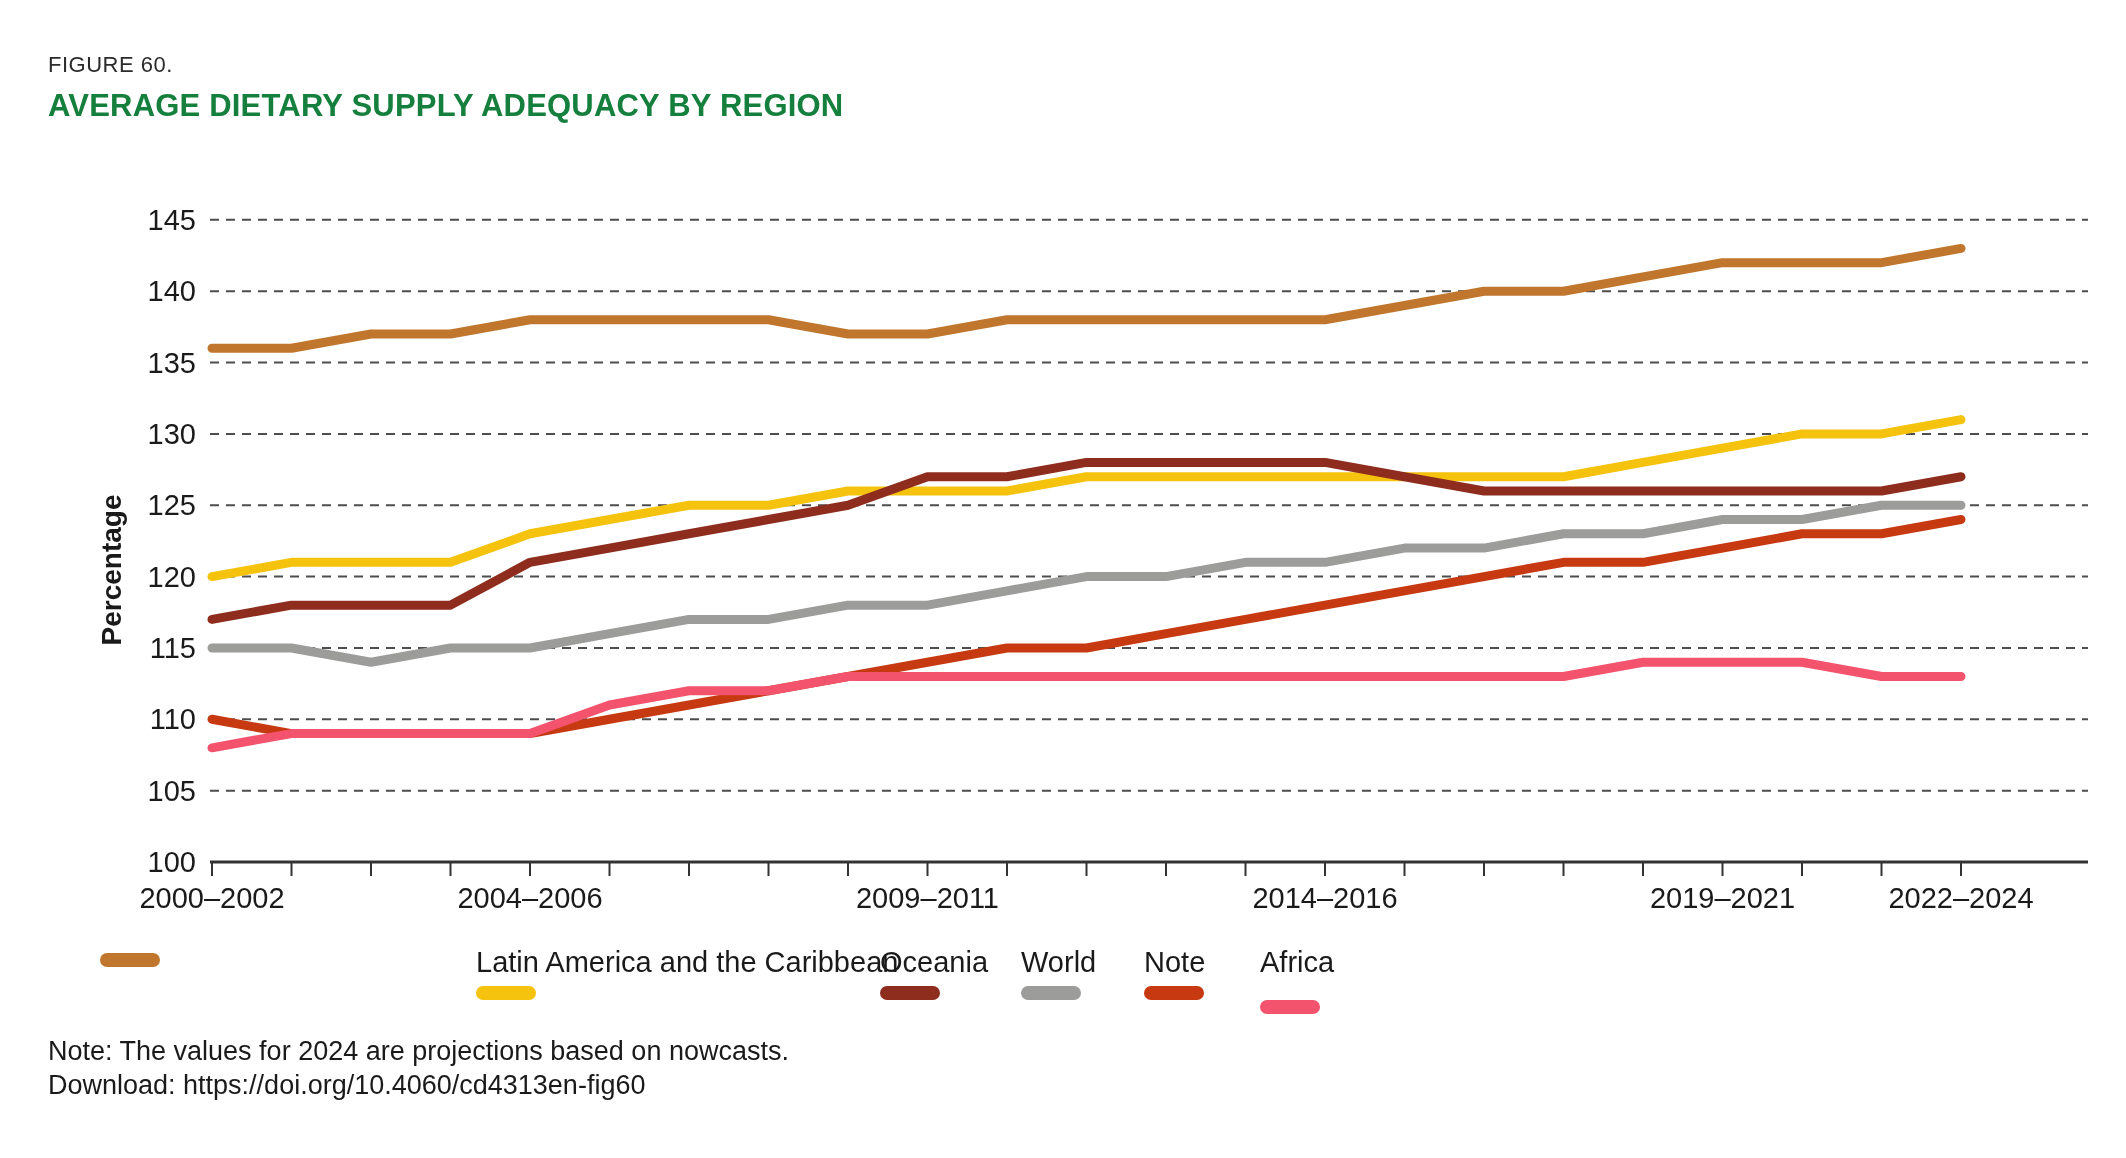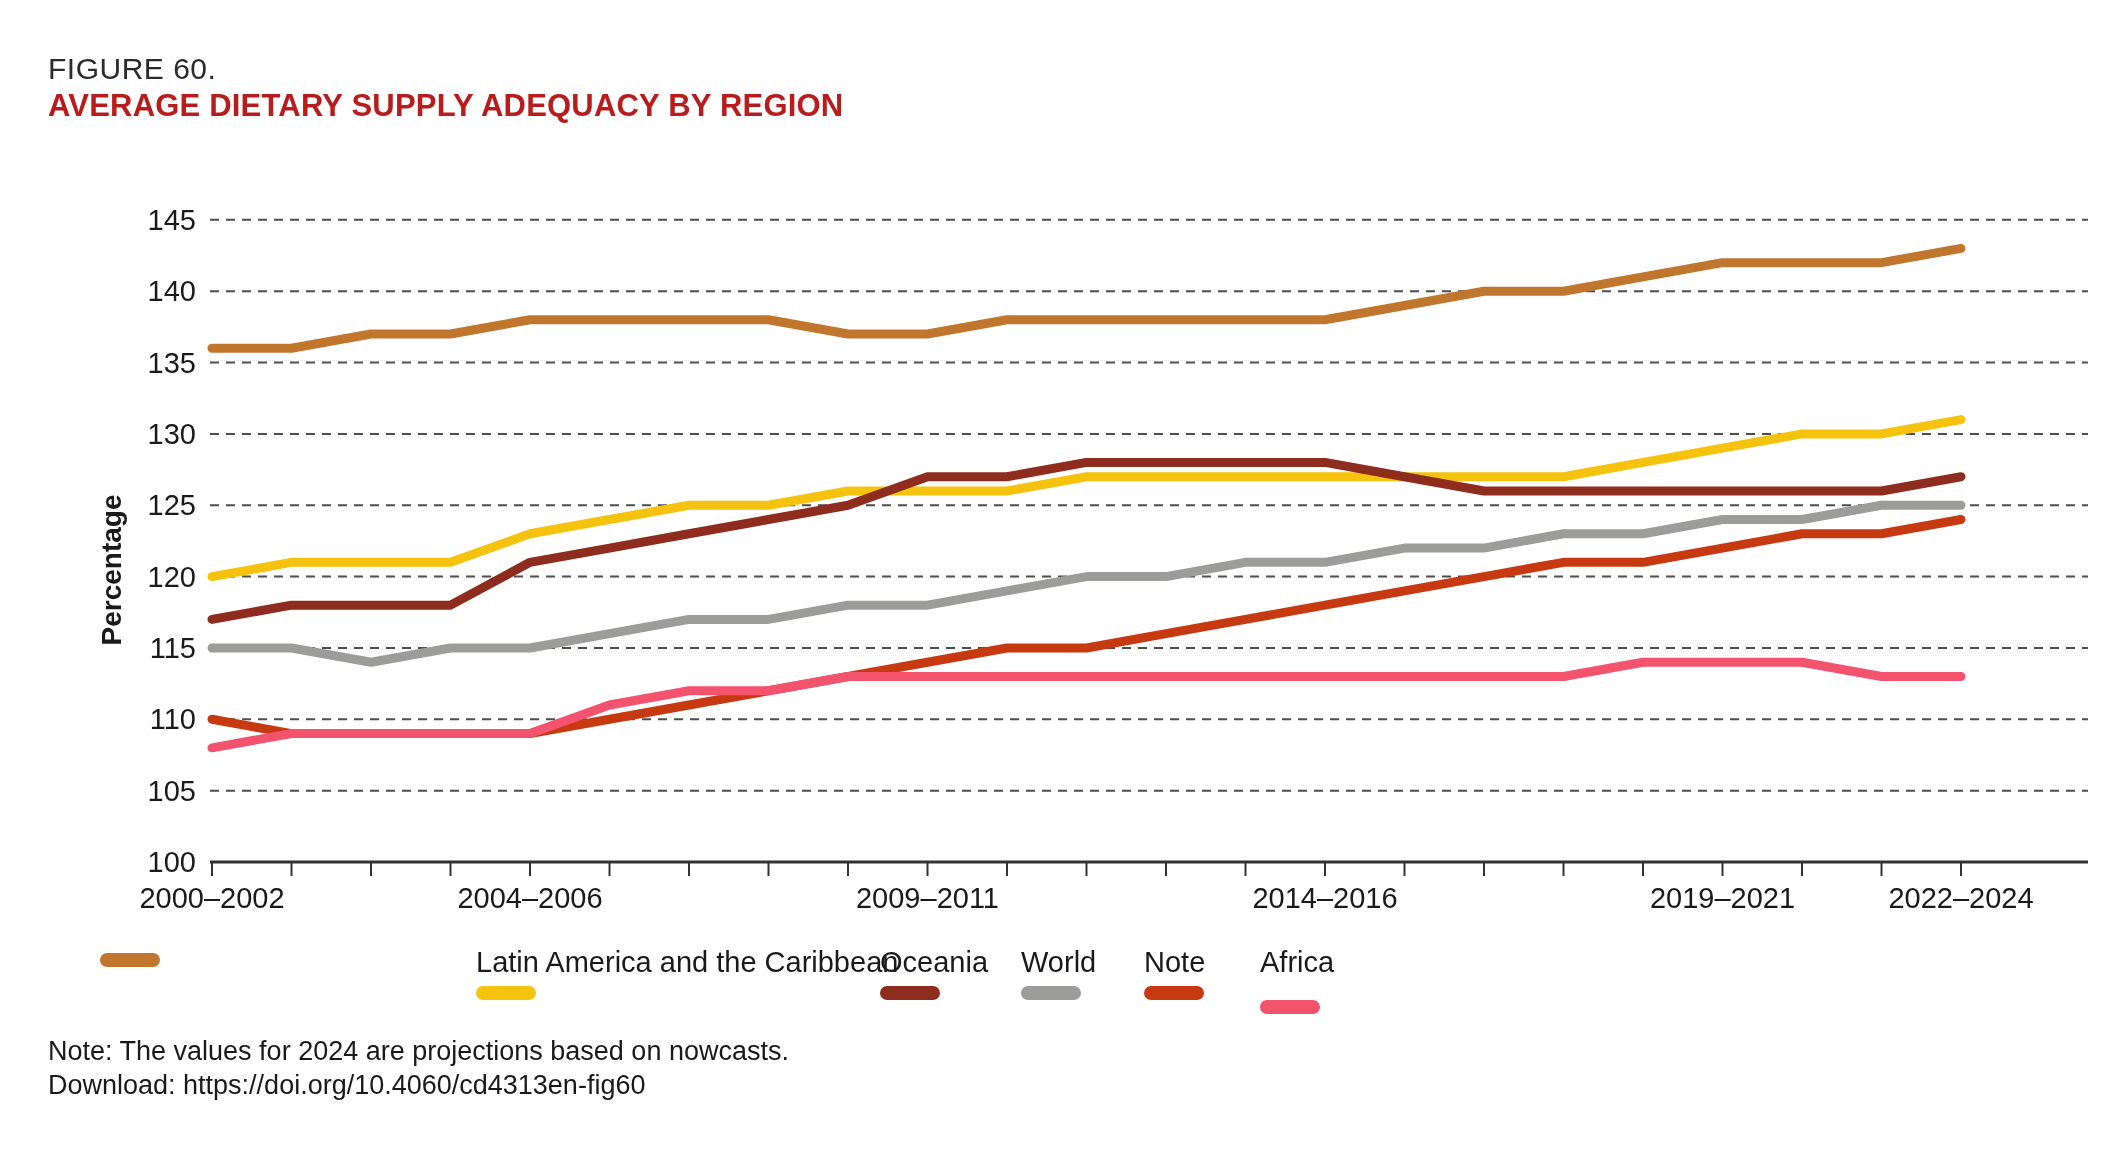--- a/index.html
+++ b/index.html
@@ -1,26 +1,26 @@
 <!DOCTYPE html>
 <html><head>
 <meta charset="utf-8">
 <style>
   html,body{margin:0;padding:0;}
   body{
     width:2126px;height:1158px;position:relative;background:#ffffff;
     font-family:"Liberation Sans", sans-serif;color:#1a1a1a;overflow:hidden;
   }
   .figure-label{
-    position:absolute;left:48px;top:52px;font-size:30px;font-weight:400;
+    position:absolute;left:48px;top:52px;font-size:22px;font-weight:400;
     letter-spacing:.5px;color:#2b2b2b;
   }
   .figure-title{
     position:absolute;left:48px;top:88px;font-size:31px;font-weight:700;
-    letter-spacing:.2px;color:#b91c1c;
+    letter-spacing:.2px;color:#15803d;
   }
   .chart-svg{position:absolute;left:0;top:0;width:2126px;height:1158px;}
   .chart-svg text{font-family:"Liberation Sans", sans-serif;}
   .legend{position:absolute;left:0;top:946px;width:2126px;height:70px;}
   .legend-item{position:absolute;top:0;display:flex;flex-direction:column;align-items:flex-start;}
   .legend-label{font-size:29px;color:#1a1a1a;white-space:nowrap;}
   .legend-swatch{width:60px;height:14px;border-radius:7px;margin-top:7px;display:block;}
   .footer{position:absolute;left:48px;top:1034px;font-size:27px;line-height:34px;color:#1a1a1a;}
   .footer div{white-space:nowrap;}
 </style>

